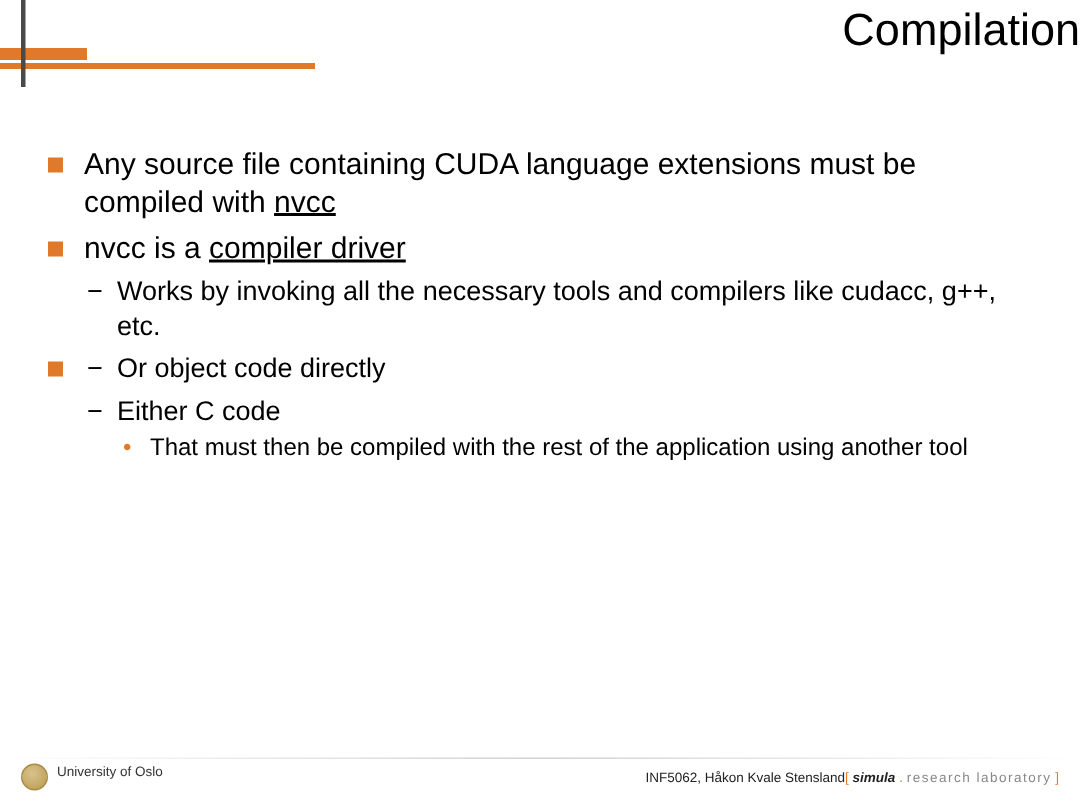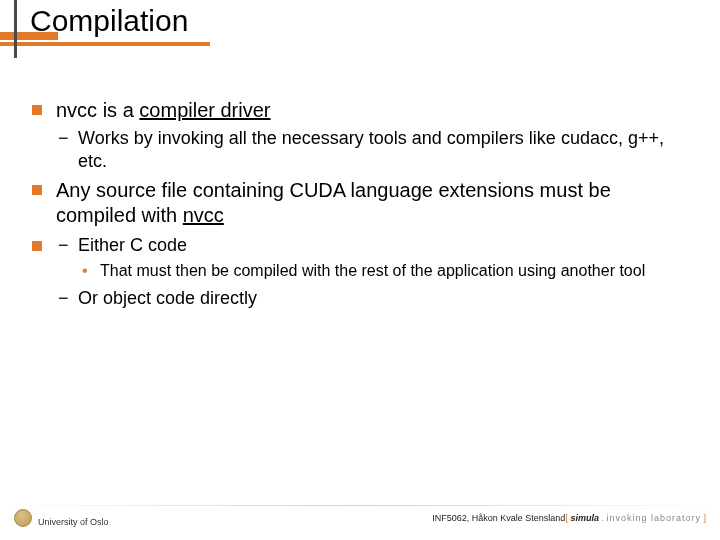--- a/index.html
+++ b/index.html
@@ -34,20 +34,21 @@
     left: 0; top: 42px;
     width: 210px; height: 4px;
     background: #e07a2a;
   }
   .title-wrap h1 {
     position: relative;
     font-size: 30px;
     font-weight: 400;
     color: #000;
     z-index: 2;
+    text-align: right;
   }
   .content {
     padding: 60px 32px 0 56px;
   }
   ul.level1 { list-style: none; }
   ul.level1 > li {
     position: relative;
     margin-bottom: 6px;
     font-size: 20px;
     line-height: 1.25;
@@ -97,21 +98,21 @@
     left: 0; right: 0; bottom: 8px;
     height: 28px;
     padding: 0 14px;
     display: flex;
     align-items: center;
     justify-content: space-between;
     font-size: 9px;
     color: #333;
   }
   .footer .left {
-    display: flex; align-items: flex-end; gap: 6px;
+    display: flex; align-items: flex-start; gap: 6px;
   }
   .seal {
     width: 18px; height: 18px; border-radius: 50%;
     background: radial-gradient(circle at 40% 35%, #d9c28a, #b89a52);
     border: 1px solid #a88a42;
   }
   .footer .center { flex: 1; text-align: right; color:#222; }
   .footer .right { color: #555; }
   .footer .right .br { color: #e07a2a; }
   .footer .right .sim { color: #222; font-weight: bold; font-style: italic; }
@@ -130,45 +131,45 @@
 <div class="title-wrap">
   <div class="obar1"></div>
   <div class="obar2"></div>
   <div class="vbar"></div>
   <h1>Compilation</h1>
 </div>
 
 <div class="content">
   <ul class="level1">
     <li>
+      <span>Any source file containing CUDA language extensions must be compiled with </span><span class="u">nvcc</span>
+    </li>
+    <li>
       <span>nvcc is a </span><span class="u">compiler driver</span>
       <ul class="level2">
         <li>Works by invoking all the necessary tools and compilers like cudacc, g++, etc.</li>
       </ul>
     </li>
     <li>
-      <span>Any source file containing CUDA language extensions must be compiled with </span><span class="u">nvcc</span>
-    </li>
-    <li>
       <ul class="level2">
+        <li>Or object code directly</li>
         <li>
           <span>Either C code</span>
           <ul class="level3">
             <li>That must then be compiled with the rest of the application using another tool</li>
           </ul>
         </li>
-        <li>Or object code directly</li>
       </ul>
     </li>
   </ul>
 </div>
 
 <div class="hline"></div>
 <div class="footer">
   <div class="left">
     <div class="seal"></div>
     <span>University of Oslo</span>
   </div>
   <div class="center">INF5062, Håkon Kvale Stensland</div>
   <div class="right">
-    <span class="br">[ </span><span class="sim">simula</span><span class="dot"> . </span><span class="rest">invoking laboratory</span><span class="br"> ]</span>
+    <span class="br">[ </span><span class="sim">simula</span><span class="dot"> . </span><span class="rest">research laboratory</span><span class="br"> ]</span>
   </div>
 </div>
 
 </body></html>

